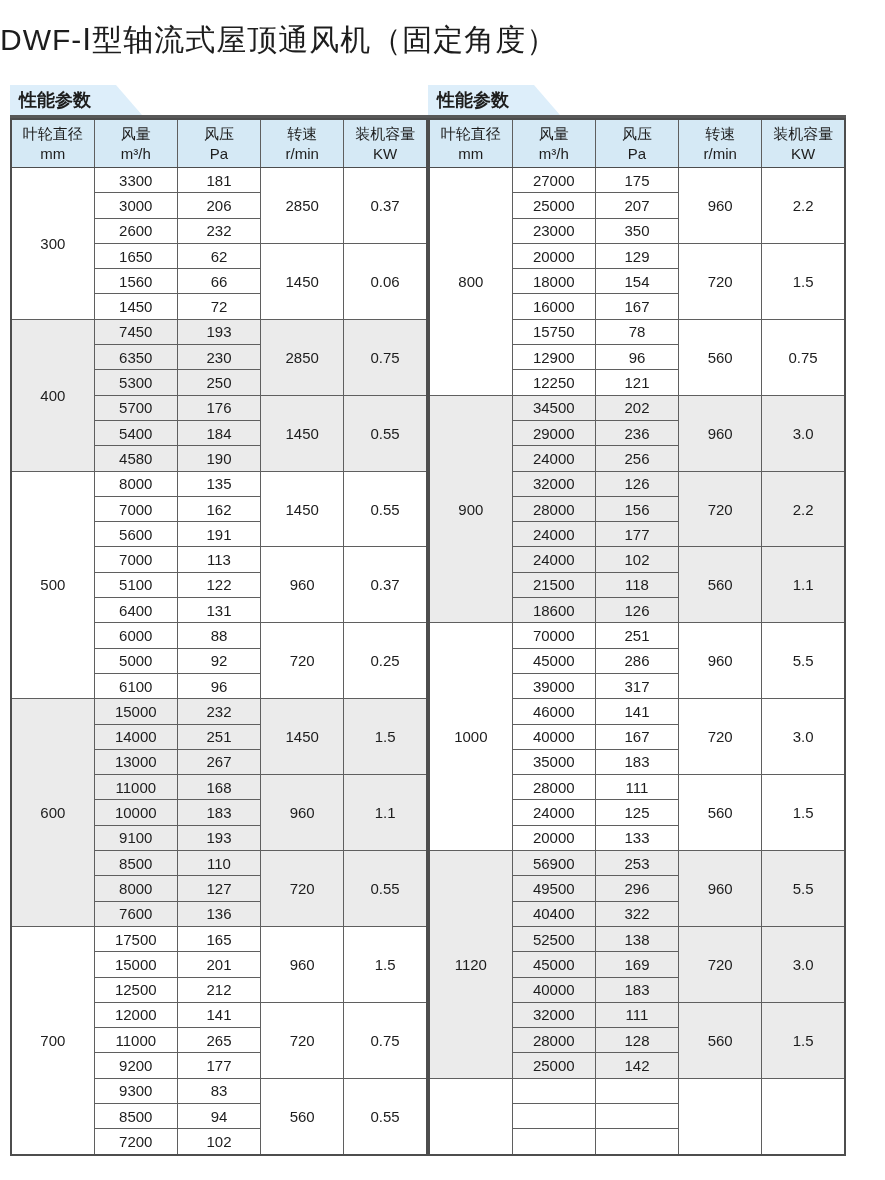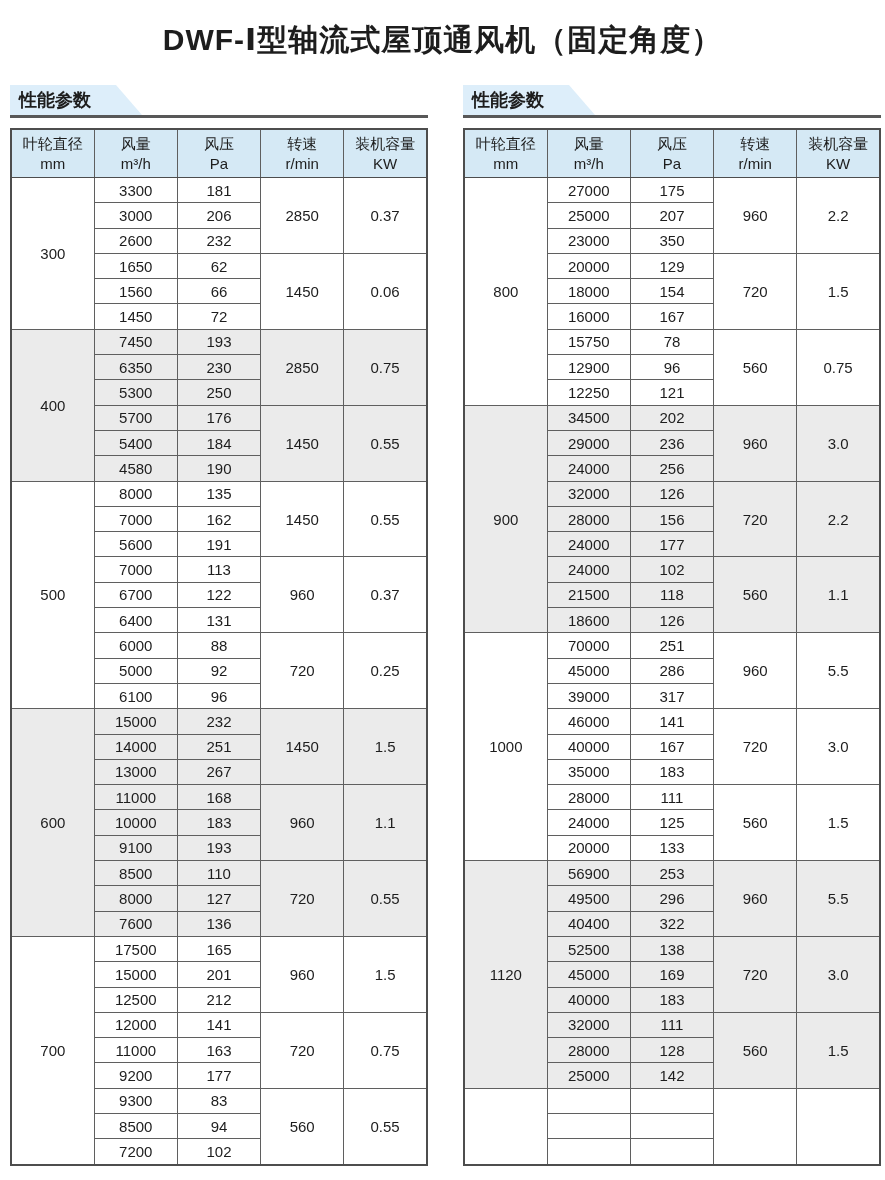--- a/index.html
+++ b/index.html
@@ -14,47 +14,45 @@
   }
   html,body{margin:0;padding:0;}
   body{
     width:885px;height:1180px;background:#ffffff;
     font-family:"Liberation Sans","DejaVu Sans",sans-serif;
     color:var(--text);
     -webkit-font-smoothing:antialiased;
   }
   .page{width:885px;}
   .title{
-    text-align:center;
+    text-align:left;
     font-size:30px;
-    font-weight:bold;
+    font-weight:normal;
     letter-spacing:1px;
     margin:0;
     padding:20px 0 24px 0;
   }
   .columns{
     display:flex;
     padding:0 4px 0 10px;
-    gap:35px;
   }
   .panel{width:418px;flex:0 0 418px;}
   .section-header{
     border-bottom:3px solid var(--underline);
   }
   .section-tab{
     width:132px;height:30px;
     background:var(--tab-bg);
     clip-path:polygon(0 0,calc(100% - 26px) 0,100% 100%,0 100%);
     display:flex;align-items:center;
     padding-left:9px;box-sizing:border-box;
     font-size:18px;font-weight:bold;
   }
   table.perf{
     width:100%;
-    margin-top:10px;
     border-collapse:collapse;
     table-layout:fixed;
     text-align:center;
     font-size:15px;
     border:2px solid var(--border-dark);
   }
   table.perf th, table.perf td{
     border:1px solid var(--border-mid);
     padding:0;
   }
@@ -196,21 +194,21 @@
               <td>5600</td>
               <td>191</td>
             </tr>
             <tr>
               <td>7000</td>
               <td>113</td>
               <td rowspan="3">960</td>
               <td rowspan="3">0.37</td>
             </tr>
             <tr class="sub-row">
-              <td>6700</td>
+              <td>5100</td>
               <td>122</td>
             </tr>
             <tr class="sub-row">
               <td>6400</td>
               <td>131</td>
             </tr>
             <tr>
               <td>6000</td>
               <td>88</td>
               <td rowspan="3">720</td>
@@ -283,21 +281,21 @@
               <td>212</td>
             </tr>
             <tr>
               <td>12000</td>
               <td>141</td>
               <td rowspan="3">720</td>
               <td rowspan="3">0.75</td>
             </tr>
             <tr class="sub-row">
               <td>11000</td>
-              <td>163</td>
+              <td>265</td>
             </tr>
             <tr class="sub-row">
               <td>9200</td>
               <td>177</td>
             </tr>
             <tr>
               <td>9300</td>
               <td>83</td>
               <td rowspan="3">560</td>
               <td rowspan="3">0.55</td>

